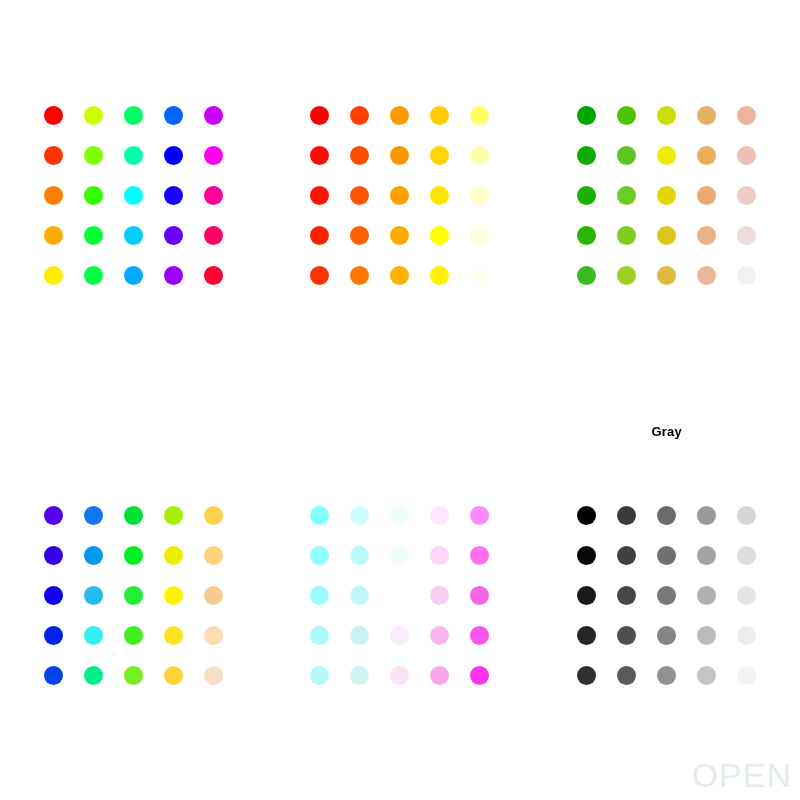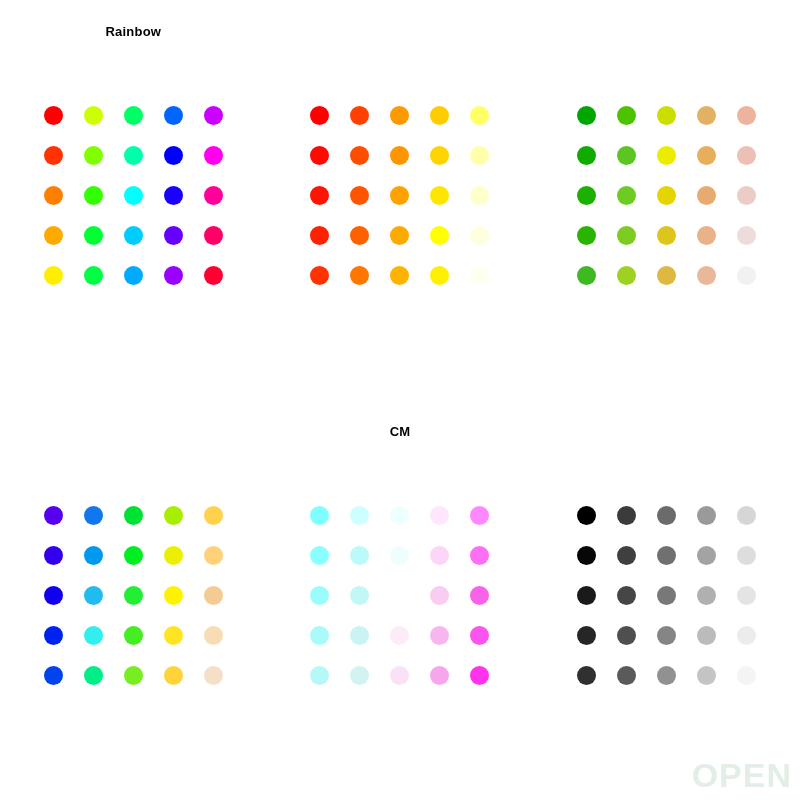--- a/index.html
+++ b/index.html
@@ -66,21 +66,21 @@
     right: 8px;
     bottom: 8px;
     display: flex;
     align-items: center;
     gap: 2px;
     user-select: none;
     pointer-events: none;
   }
   #watermark .wm-open {
     font-size: 34px;
-    font-weight: bold;
+    font-weight: normal;
     letter-spacing: 1px;
     color: #e3efe6;
     font-family: "Liberation Sans", sans-serif;
     line-height: 1;
   }
   #watermark .wm-cn-block {
     display: flex;
     flex-direction: column;
     line-height: 1;
   }
@@ -98,21 +98,20 @@
     font-family: "Liberation Sans", sans-serif;
     letter-spacing: 0.3px;
     text-align: center;
   }
 </style>
 </head>
 <body>
 
 <div id="figure">
     <div class="panel">
-      <div class="panel-title">Rainbow</div>
       <div class="dot-grid">
         <span class="dot" style="background: rgb(255, 0, 0);"></span>
         <span class="dot" style="background: rgb(204, 255, 0);"></span>
         <span class="dot" style="background: rgb(0, 255, 102);"></span>
         <span class="dot" style="background: rgb(0, 102, 255);"></span>
         <span class="dot" style="background: rgb(204, 0, 255);"></span>
         <span class="dot" style="background: rgb(255, 51, 0);"></span>
         <span class="dot" style="background: rgb(128, 255, 0);"></span>
         <span class="dot" style="background: rgb(0, 255, 170);"></span>
         <span class="dot" style="background: rgb(0, 0, 255);"></span>
@@ -215,21 +214,20 @@
         <span class="dot" style="background: rgb(255, 228, 34);"></span>
         <span class="dot" style="background: rgb(247, 220, 180);"></span>
         <span class="dot" style="background: rgb(0, 68, 238);"></span>
         <span class="dot" style="background: rgb(0, 238, 136);"></span>
         <span class="dot" style="background: rgb(119, 238, 34);"></span>
         <span class="dot" style="background: rgb(255, 212, 58);"></span>
         <span class="dot" style="background: rgb(245, 223, 198);"></span>
       </div>
     </div>
     <div class="panel">
-      <div class="panel-title">CM</div>
       <div class="dot-grid">
         <span class="dot" style="background: rgb(128, 255, 255);"></span>
         <span class="dot" style="background: rgb(204, 255, 255);"></span>
         <span class="dot" style="background: rgb(238, 255, 255);"></span>
         <span class="dot" style="background: rgb(255, 230, 255);"></span>
         <span class="dot" style="background: rgb(255, 136, 255);"></span>
         <span class="dot" style="background: rgb(140, 255, 255);"></span>
         <span class="dot" style="background: rgb(188, 249, 249);"></span>
         <span class="dot" style="background: rgb(238, 253, 253);"></span>
         <span class="dot" style="background: rgb(251, 214, 247);"></span>
@@ -245,20 +243,21 @@
         <span class="dot" style="background: rgb(248, 182, 239);"></span>
         <span class="dot" style="background: rgb(251, 85, 236);"></span>
         <span class="dot" style="background: rgb(182, 248, 248);"></span>
         <span class="dot" style="background: rgb(211, 242, 242);"></span>
         <span class="dot" style="background: rgb(250, 226, 246);"></span>
         <span class="dot" style="background: rgb(247, 166, 236);"></span>
         <span class="dot" style="background: rgb(255, 51, 238);"></span>
       </div>
     </div>
     <div class="panel">
+      <div class="panel-title">Gray</div>
       <div class="dot-grid">
         <span class="dot" style="background: rgb(0, 0, 0);"></span>
         <span class="dot" style="background: rgb(59, 59, 59);"></span>
         <span class="dot" style="background: rgb(107, 107, 107);"></span>
         <span class="dot" style="background: rgb(154, 154, 154);"></span>
         <span class="dot" style="background: rgb(214, 214, 214);"></span>
         <span class="dot" style="background: rgb(7, 7, 7);"></span>
         <span class="dot" style="background: rgb(63, 63, 63);"></span>
         <span class="dot" style="background: rgb(112, 112, 112);"></span>
         <span class="dot" style="background: rgb(163, 163, 163);"></span>

